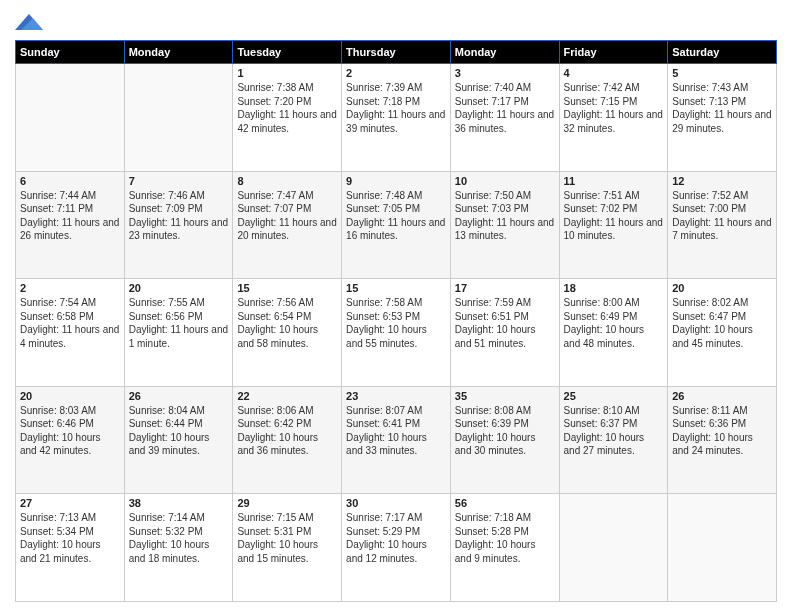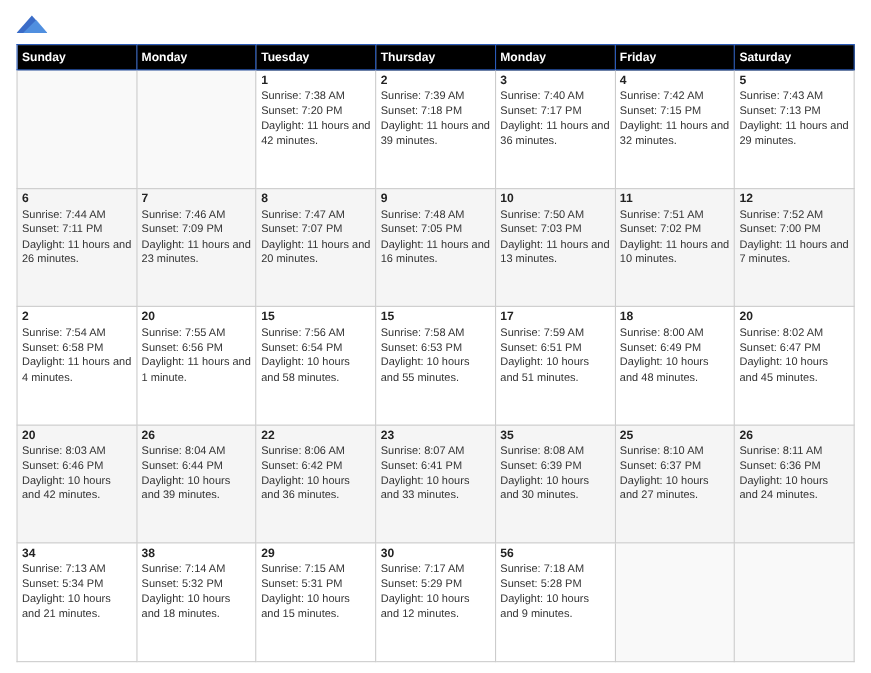--- a/index.html
+++ b/index.html
@@ -241,21 +241,21 @@
             <span class="day-num">25</span>
             <div class="day-detail">Sunrise: 8:10 AM<br>Sunset: 6:37 PM<br>Daylight: 10 hours and 27 minutes.</div>
           </td>
           <td>
             <span class="day-num">26</span>
             <div class="day-detail">Sunrise: 8:11 AM<br>Sunset: 6:36 PM<br>Daylight: 10 hours and 24 minutes.</div>
           </td>
         </tr>
         <tr>
           <td>
-            <span class="day-num">34</span>
+            <span class="day-num">27</span>
             <div class="day-detail">Sunrise: 7:13 AM<br>Sunset: 5:34 PM<br>Daylight: 10 hours and 21 minutes.</div>
           </td>
           <td>
             <span class="day-num">38</span>
             <div class="day-detail">Sunrise: 7:14 AM<br>Sunset: 5:32 PM<br>Daylight: 10 hours and 18 minutes.</div>
           </td>
           <td>
             <span class="day-num">29</span>
             <div class="day-detail">Sunrise: 7:15 AM<br>Sunset: 5:31 PM<br>Daylight: 10 hours and 15 minutes.</div>
           </td>

